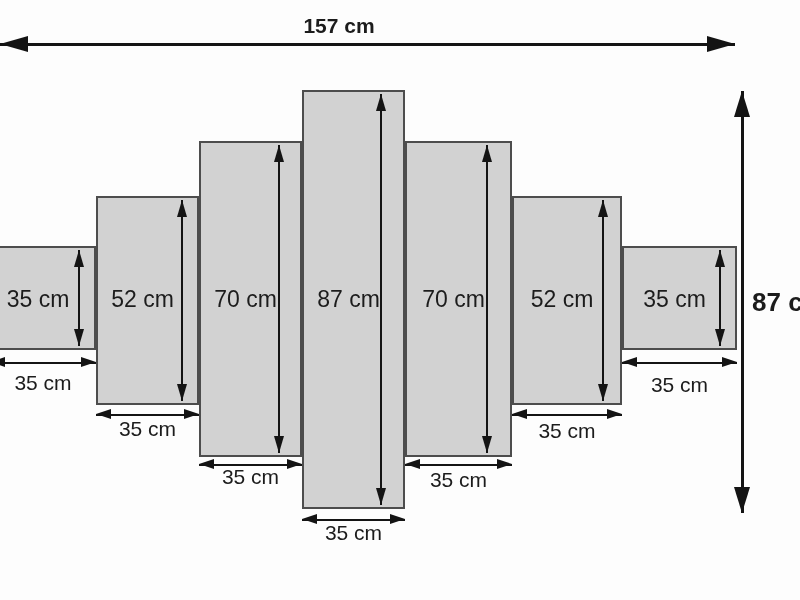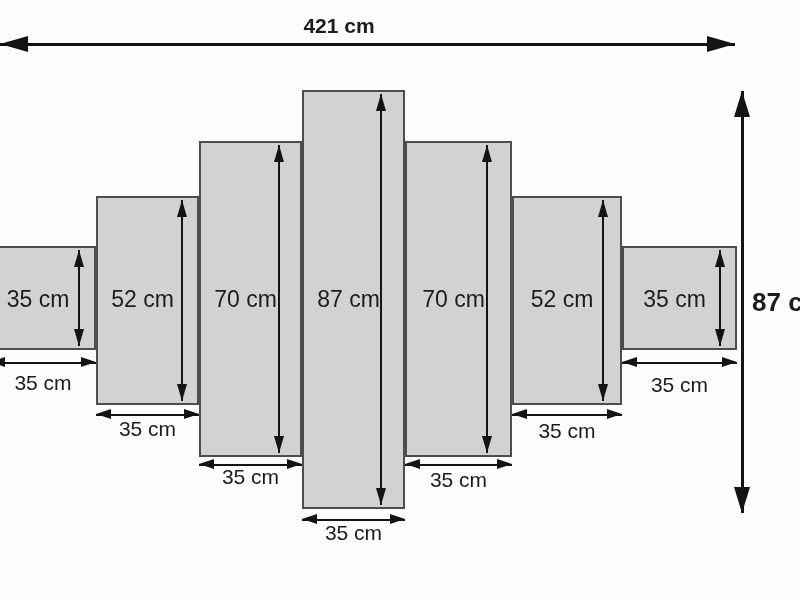--- a/index.html
+++ b/index.html
@@ -57,21 +57,21 @@
     left:-10px;border-left-width:8px;border-right-width:8px;
   }
   .v-arrow.big::before{border-bottom-width:26px;}
   .v-arrow.big::after{border-top-width:26px;}
 </style>
 </head>
 <body>
 
 <div id="diagram">
 
-  <span class="dim-label top-label" style="left:339px;top:25px;">421 cm</span>
+  <span class="dim-label top-label" style="left:339px;top:25px;">157 cm</span>
   <div class="h-arrow big" style="left:0px;top:43px;width:735px;"></div>
 
   <div class="v-arrow big" style="left:741px;top:91px;height:422px;"></div>
   <span class="right-label" style="left:752px;top:302px;">87 cm</span>
 
   <div>
       <div class="panel" style="left: -10px; top: 246px; width: 106px; height: 104px;"></div>
       <div class="v-arrow" style="left: 78px; top: 250px; height: 96px;"></div>
       <span class="dim-label panel-label" style="left: 38px; top: 299px;">35 cm</span>
       <div class="h-arrow" style="left: -10px; top: 362px; width: 106px;"></div>

